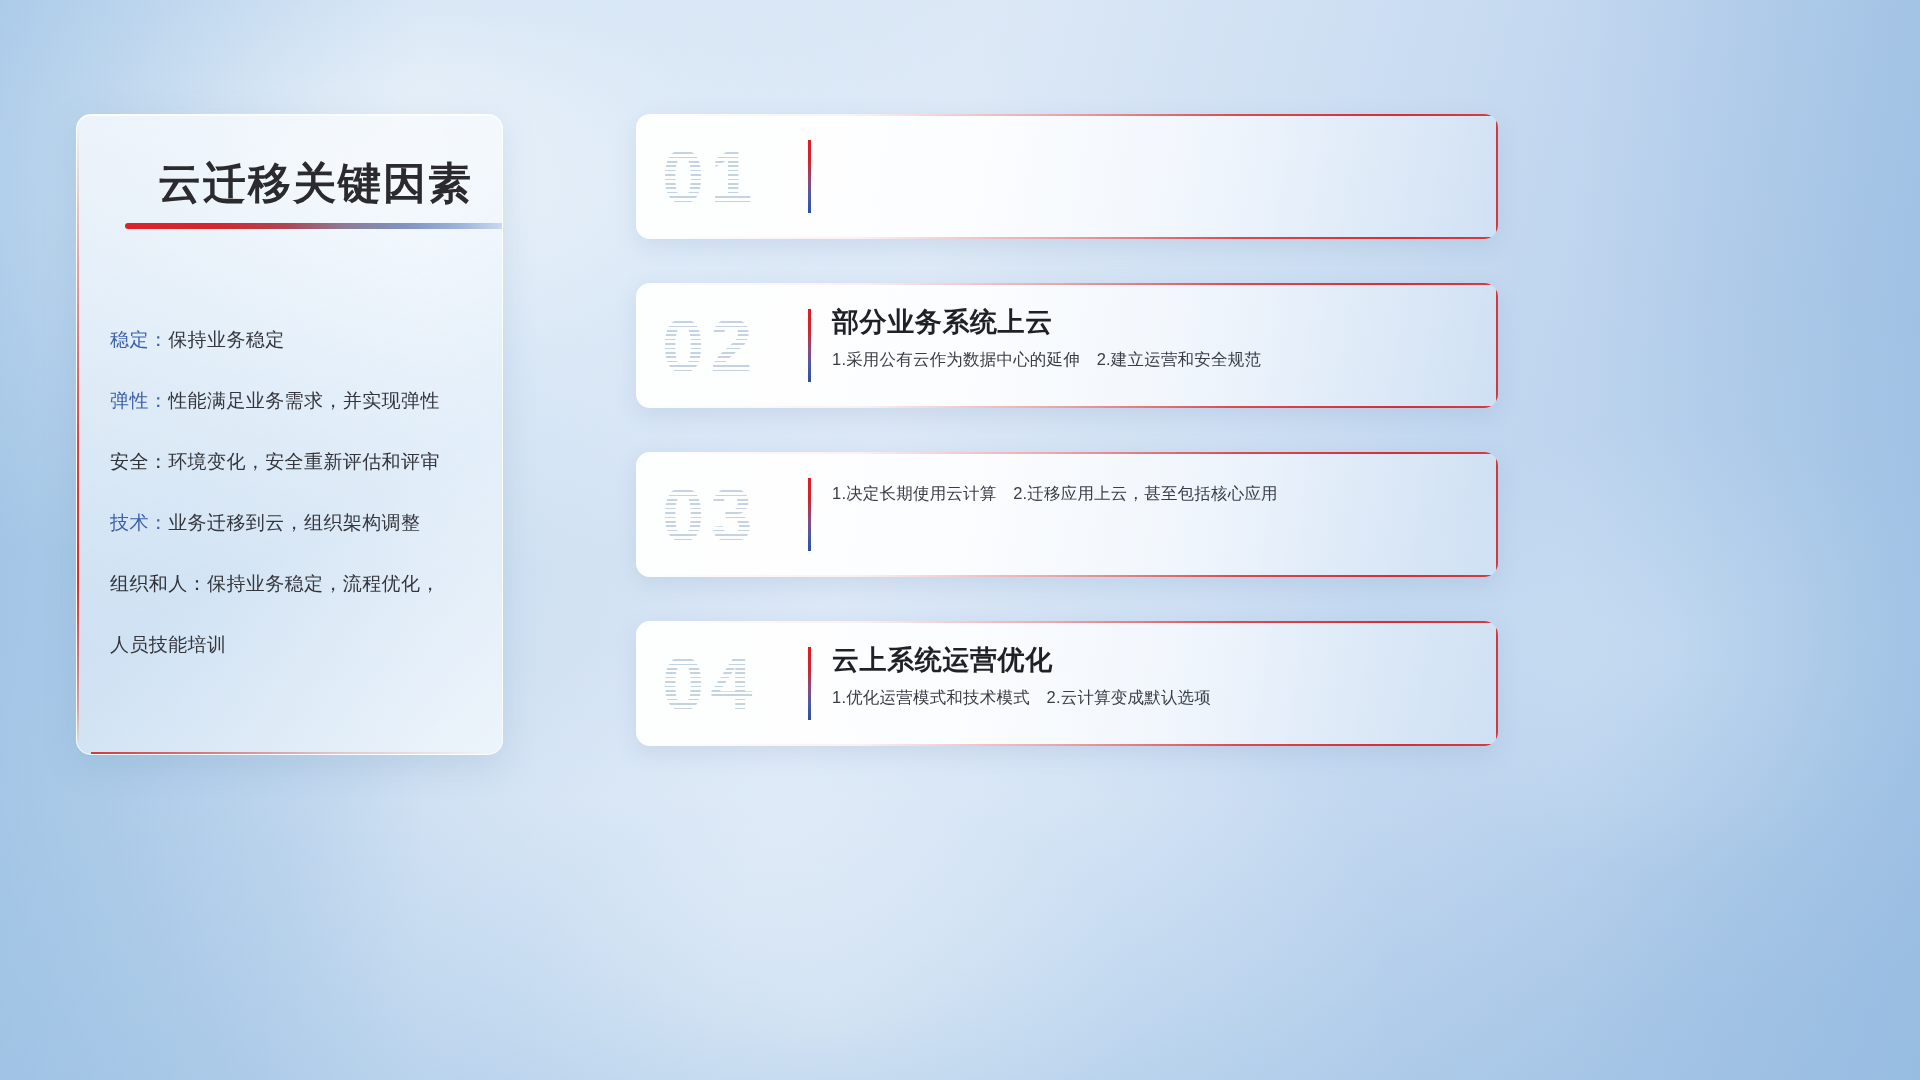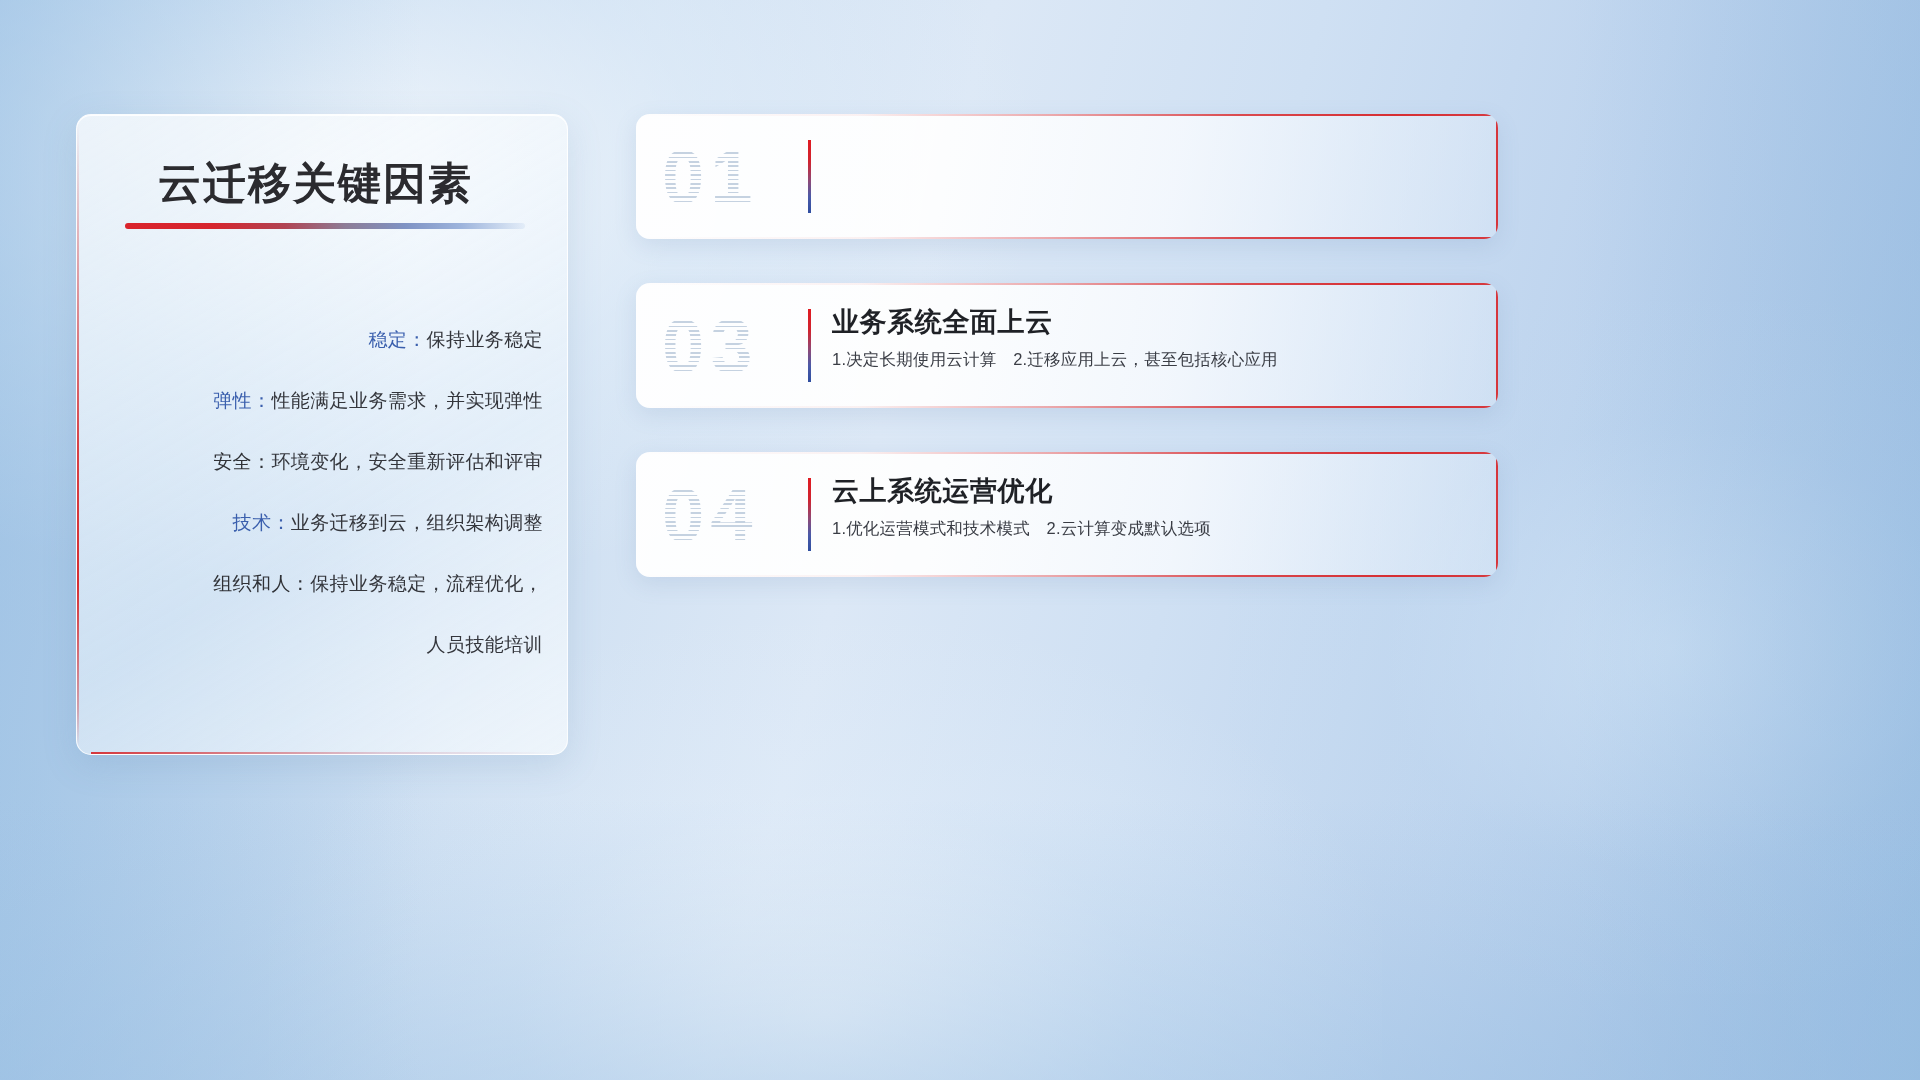--- a/index.html
+++ b/index.html
@@ -46,29 +46,28 @@
     background:linear-gradient(270deg, rgba(146,186,224,.42) 0%, rgba(146,186,224,0) 100%);
   }
   .bg-tintB {
     position:absolute; left:0; bottom:0; width:100%; height:26%;
     background:linear-gradient(0deg, rgba(150,189,226,.42) 0%, rgba(150,189,226,0) 100%);
   }
 
   
   #left-panel {
     position:absolute; left:76px; top:114px;
-    width:492px; height:641px; z-index:3;
+    width:427px; height:641px; z-index:3;
     border-radius:15px;
     background:linear-gradient(150deg,
       rgba(255,255,255,.72) 0%, rgba(250,253,255,.60) 32%,
       rgba(240,247,253,.52) 62%, rgba(250,253,255,.66) 100%);
     border:1px solid rgba(255,255,255,.85);
     box-shadow:0 10px 34px rgba(90,130,170,.17), inset 0 1px 0 rgba(255,255,255,.9);
     overflow:hidden;
-    text-align:right;
   }
   #left-panel .edge-red {
     position:absolute; left:0; top:8px; bottom:8px; width:2px;
     background:linear-gradient(180deg,
       rgba(214,36,40,0) 0%, rgba(214,36,40,.30) 18%,
       rgba(214,36,40,.85) 52%, rgba(214,36,40,.95) 74%,
       rgba(214,36,40,.35) 94%, rgba(214,36,40,0) 100%);
   }
   #left-panel .edge-bot {
     position:absolute; left:14px; right:14px; bottom:0; height:2px;
@@ -204,29 +203,39 @@
 <section id="cards">
 
   <article class="card">
     <div class="rule-top"></div>
     <div class="rule-bot"></div>
     <div class="rule-right"></div>
     <div class="card-num">01</div>
     <div class="card-div"></div>
   </article>
 
+  <article class="card">
+    <div class="rule-top"></div>
+    <div class="rule-bot"></div>
+    <div class="rule-right"></div>
+    <div class="card-num">02</div>
+    <div class="card-div"></div>
+    <div class="card-text">
+      <div class="card-title">部分业务系统上云</div>
+      <div class="card-sub">1.采用公有云作为数据中心的延伸　2.建立运营和安全规范</div>
+    </div>
+  </article>
 
   <article class="card">
     <div class="rule-top"></div>
     <div class="rule-bot"></div>
     <div class="rule-right"></div>
     <div class="card-num">03</div>
     <div class="card-div"></div>
     <div class="card-text">
-      <div class="card-title">业务系统全面上云</div>
       <div class="card-sub">1.决定长期使用云计算　2.迁移应用上云，甚至包括核心应用</div>
     </div>
   </article>
 
   <article class="card">
     <div class="rule-top"></div>
     <div class="rule-bot"></div>
     <div class="rule-right"></div>
     <div class="card-num">04</div>
     <div class="card-div"></div>

